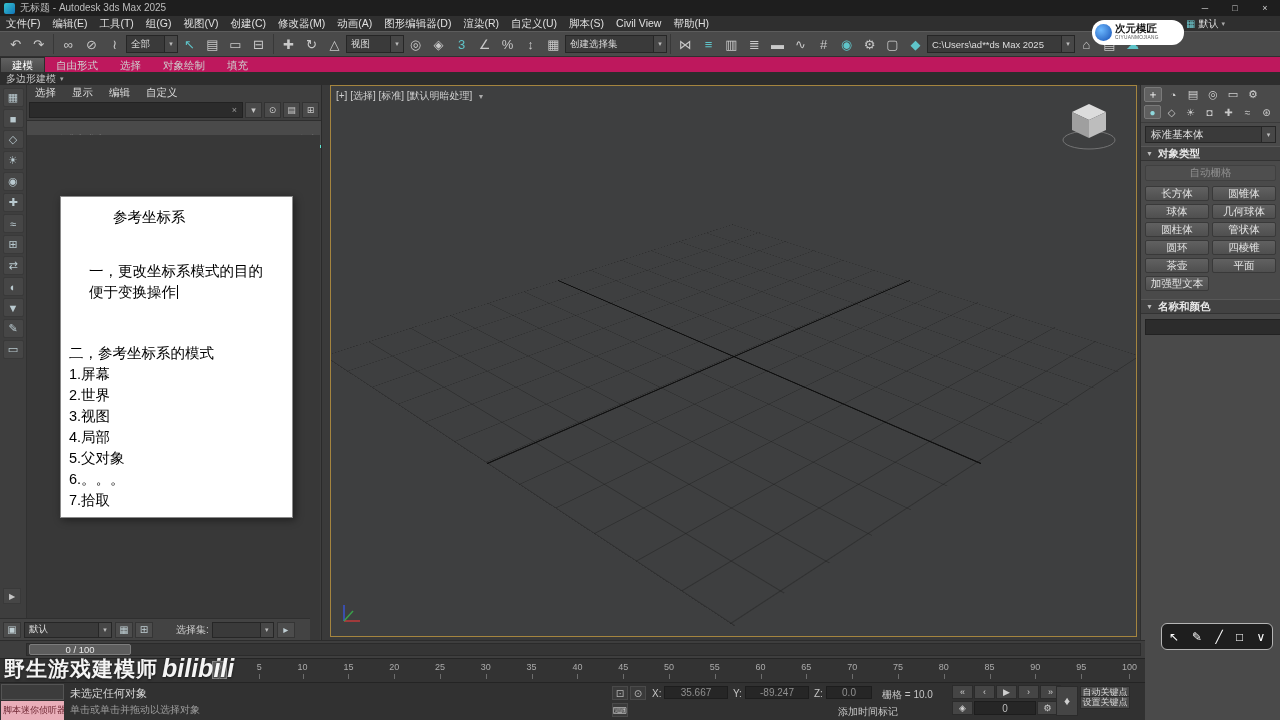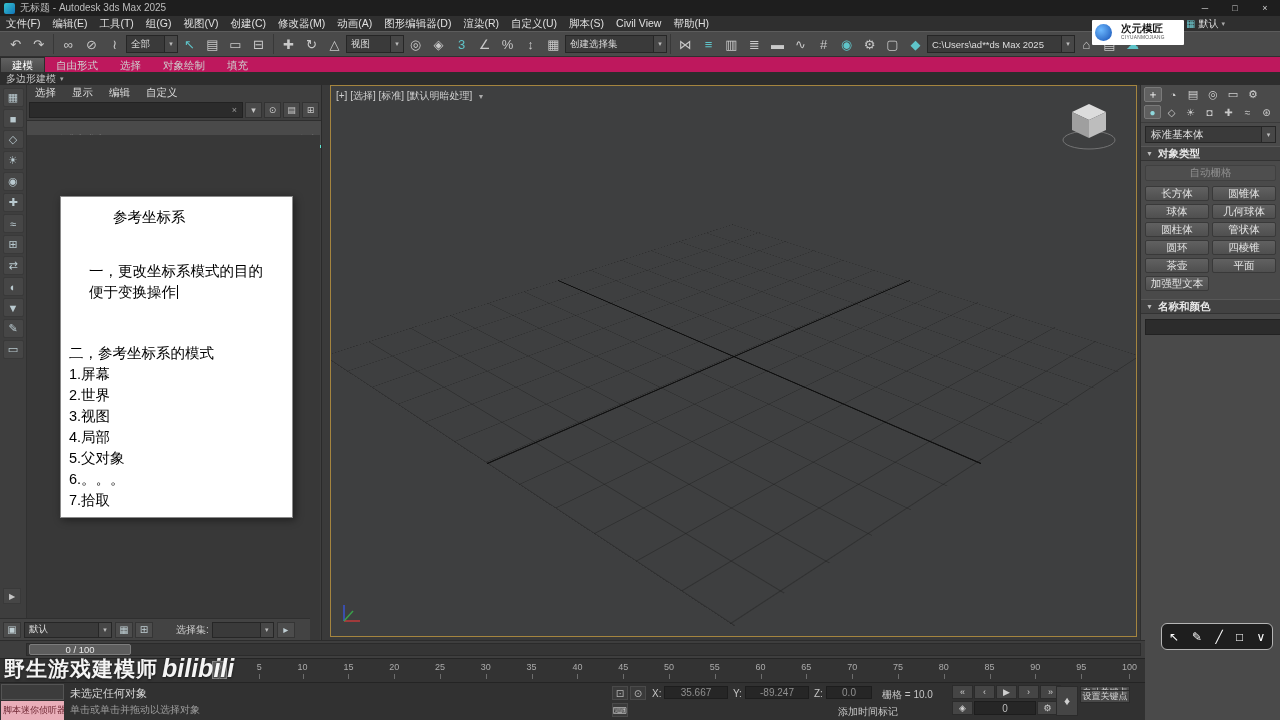--- a/index.html
+++ b/index.html
@@ -117,22 +117,22 @@
   
   #watermark{position:absolute;left:4px;top:654px;display:flex;align-items:flex-end;gap:4px;z-index:40;opacity:.95}
   #wm-text{font-size:21px;font-weight:bold;color:#fff;letter-spacing:1px;text-shadow:0 1px 3px rgba(0,0,0,.6);white-space:nowrap}
   #wm-bili{font-size:25px;font-weight:bold;font-style:italic;color:#fff;text-shadow:0 1px 3px rgba(0,0,0,.6)}
   #lbutton-overlay{position:absolute;left:1131px;top:690px;width:143px;height:27px;background:#f7f7f7;border:2px solid #1c2b45;
                    display:flex;align-items:center;justify-content:center;font-family:"Liberation Mono","DejaVu Sans Mono",monospace;
                    font-weight:bold;font-size:14px;color:#000;z-index:50}
   #annot-pill{position:absolute;left:1161px;top:623px;width:112px;height:27px;background:rgba(25,25,25,.9);border:1px solid #b5b5b5;
               border-radius:6px;display:flex;align-items:center;justify-content:space-around;z-index:45}
   #annot-pill span{color:#fff;font-size:12px}
-  #brand{position:absolute;left:1092px;top:20px;width:92px;height:25px;background:#fff;border-radius:1px;display:flex;
-         align-items:center;padding:1px 3px;z-index:30;gap:9px}
+  #brand{position:absolute;left:1092px;top:20px;width:92px;height:25px;background:#fff;border-radius:12px;display:flex;
+         align-items:center;padding:1px 3px;z-index:30;gap:3px}
   #brand-logo{width:17px;height:17px;border-radius:50%;background:radial-gradient(circle at 35% 35%,#6db9ff,#1450b4);flex:0 0 auto}
   #brand .col{display:flex;flex-direction:column;line-height:10px}
   #brand-name{font-size:10.5px;font-weight:bold;color:#151515;white-space:nowrap}
   #brand-sub{font-size:8px;color:#555;transform:scale(.6);transform-origin:left center;white-space:nowrap;letter-spacing:.5px}
 
   
   #viewport{position:absolute;left:330px;top:85px;width:807px;height:552px;background:#3e3f40;border:1px solid #a5853f;overflow:hidden}
   #vp-label{position:absolute;left:5px;top:3px;font-size:10px;color:#d0d0d0;z-index:6;display:flex;gap:5px;align-items:center}
   #grid-wrap{position:absolute;left:0;top:0;width:100%;height:100%;perspective:1100px;perspective-origin:50% 40%}
   #grid-plane{position:absolute;left:50%;top:49%;width:580px;height:580px;margin:-290px 0 0 -290px;
@@ -501,21 +501,21 @@
           <span class="tpbtn">»</span>
         </div>
       <div class="trow">
         <span class="tpbtn">◈</span>
         <input id="frame-field" value="0" style="">
         <span class="tpbtn">⚙</span>
       </div>
     </div>
     <div id="bigkey">♦</div>
     <div class="keybtn" style="top:3px">自动关键点</div>
-    <div class="keybtn" style="top:7px" ind="">设置关键点</div>
+    <div class="keybtn" style="top:13px" ind="">设置关键点</div>
   </div>
 
   <div id="watermark">
     <span id="wm-text">野生游戏建模师</span>
     <span id="wm-bili">bilibili</span>
   </div>
   <div id="annot-pill">
       <span>↖</span>
       <span>✎</span>
       <span>╱</span>

